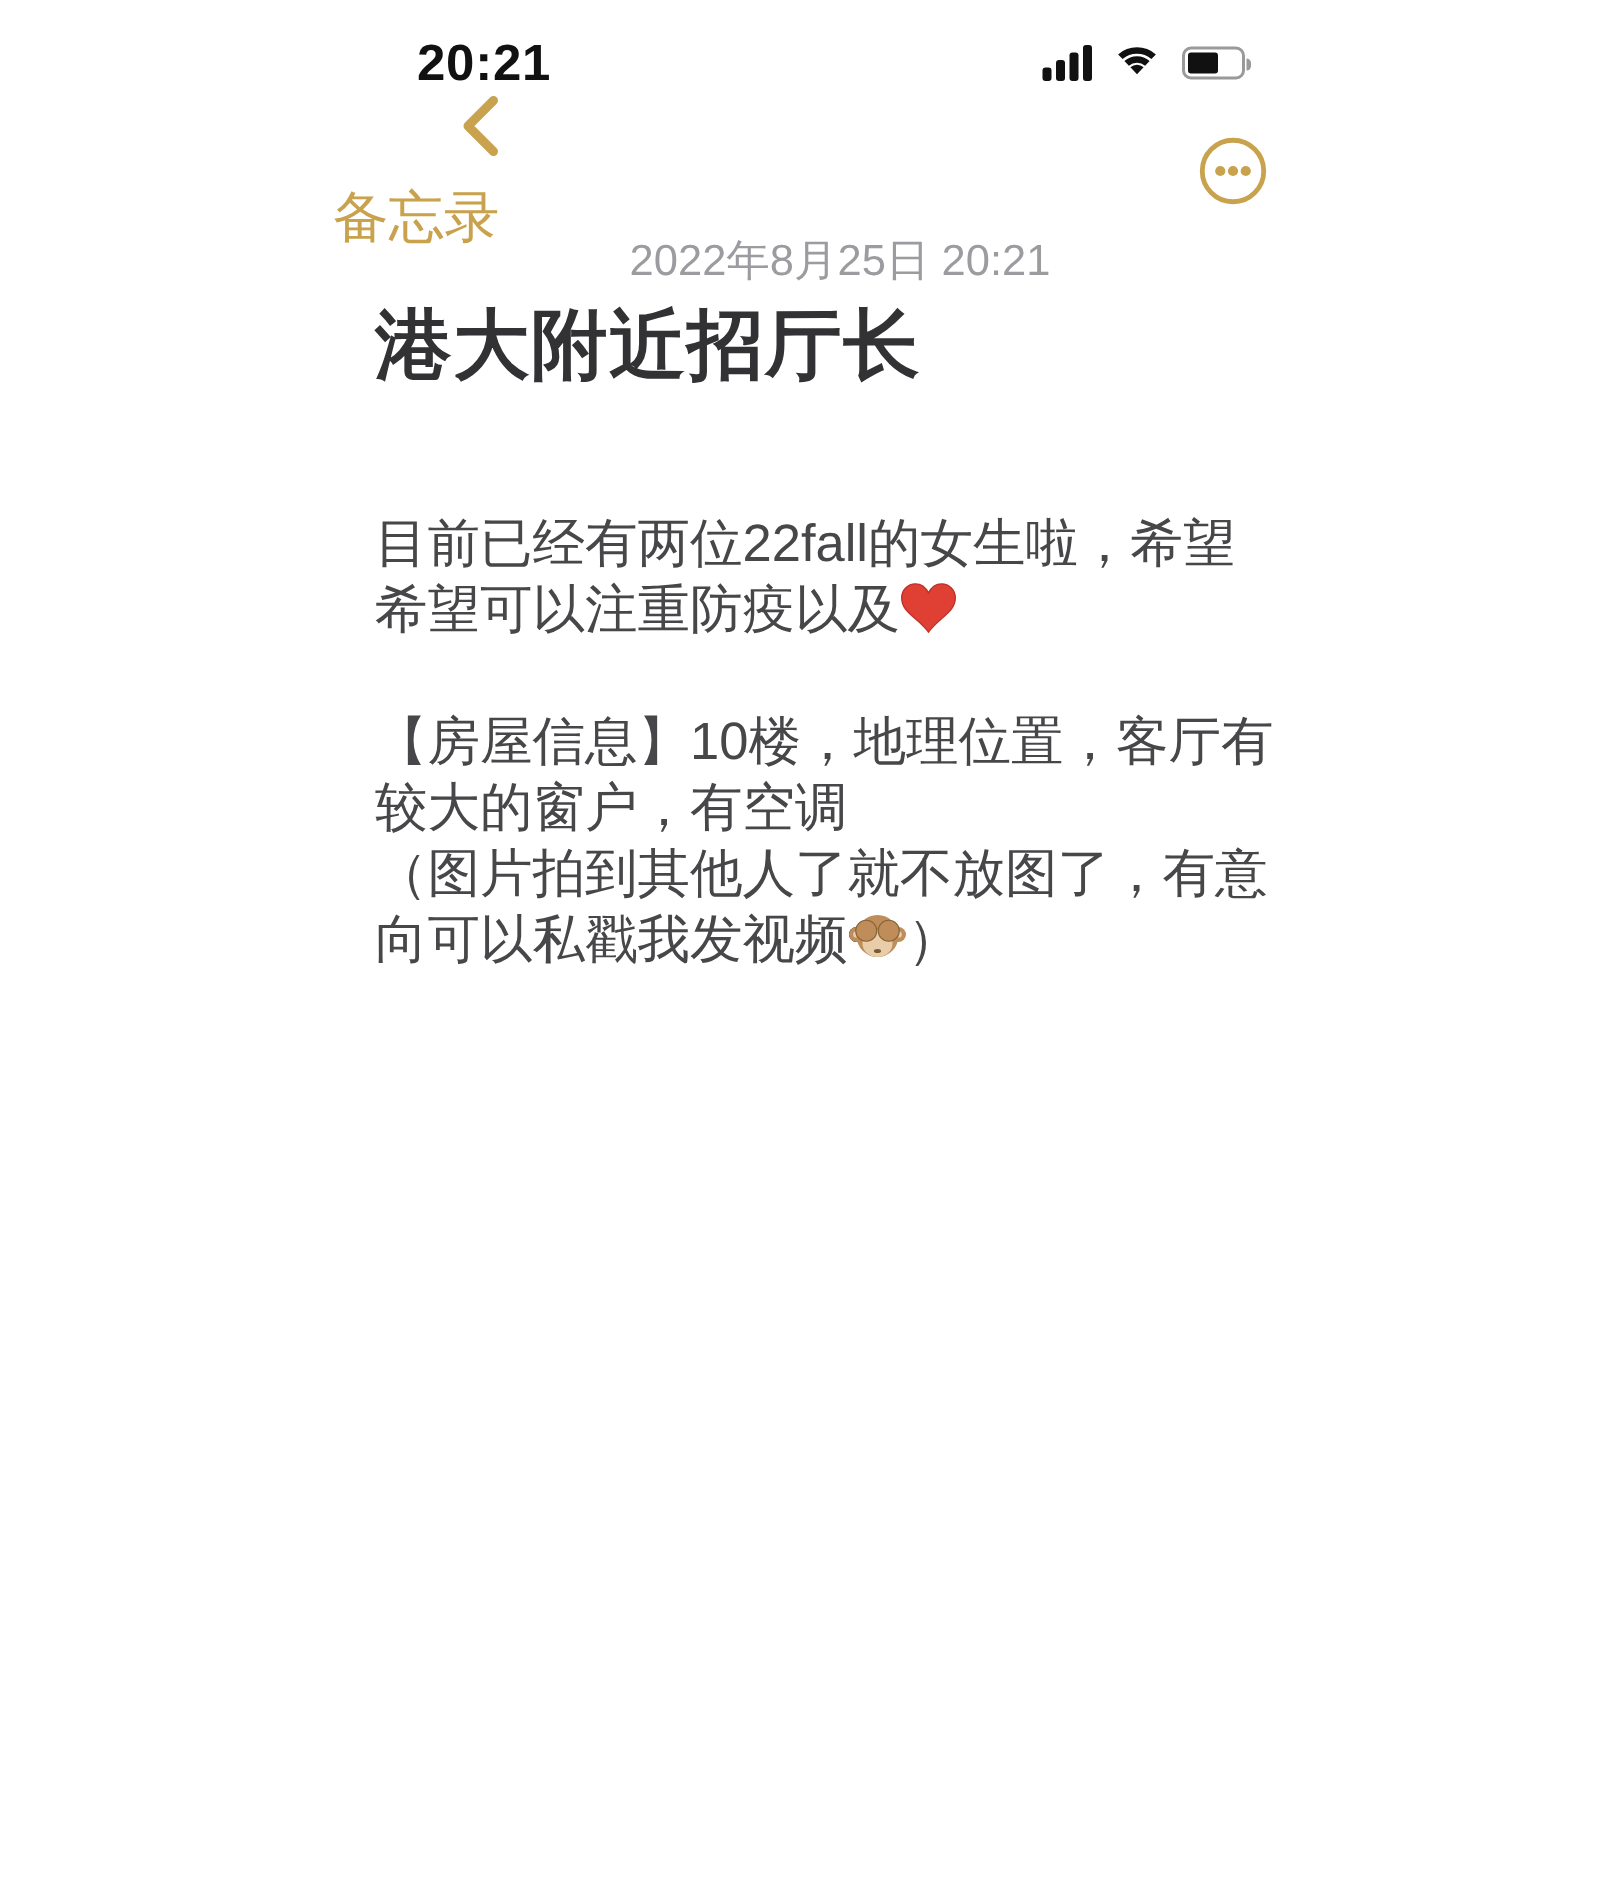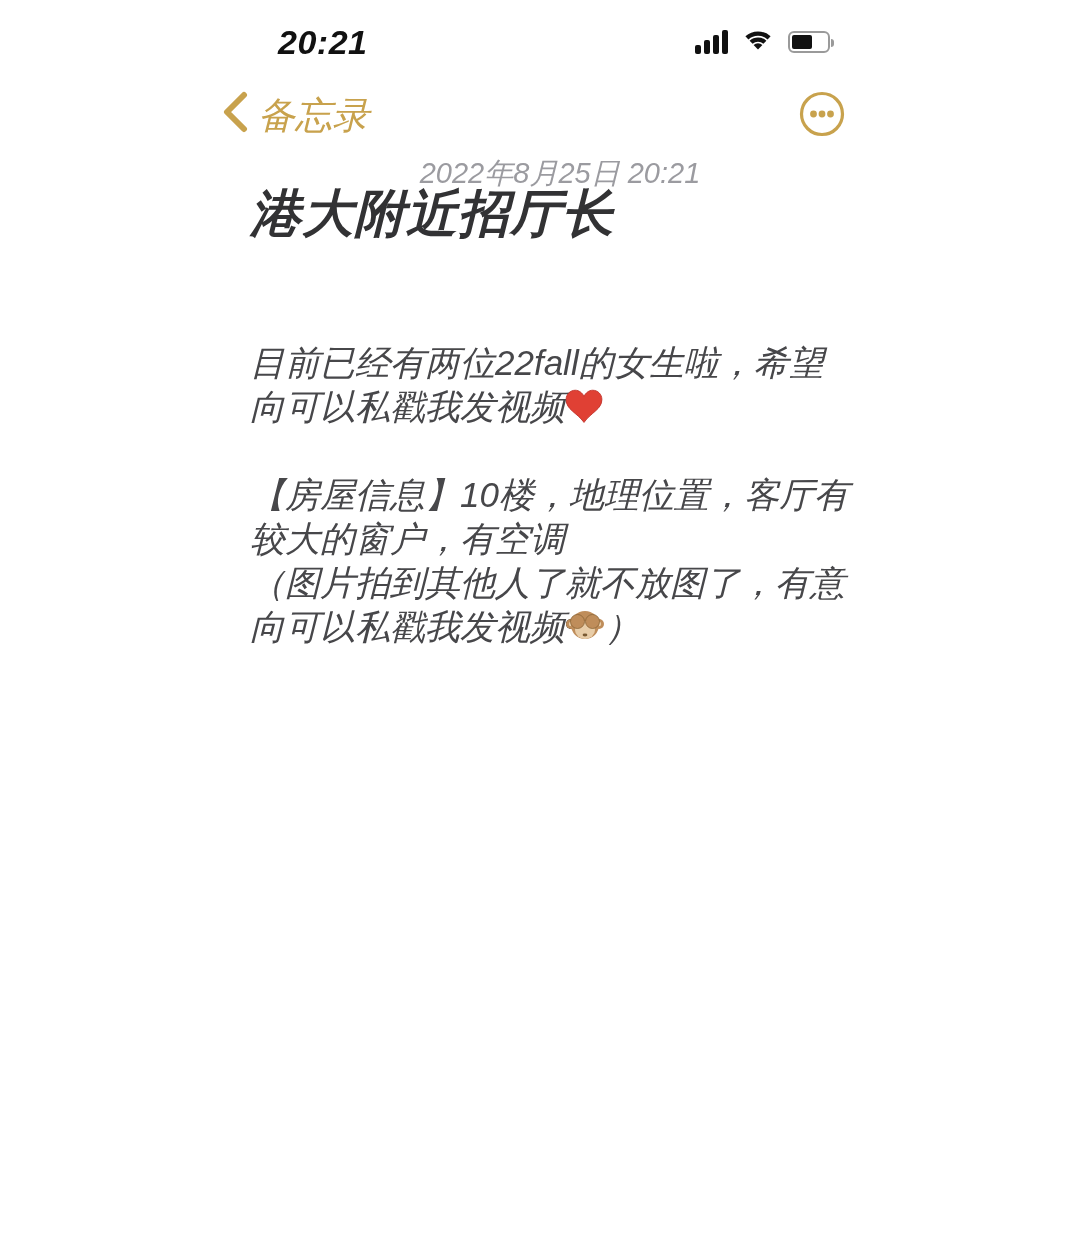--- a/index.html
+++ b/index.html
@@ -8,21 +8,20 @@
     background: #ffffff;
   }
   .phone-screen {
     position: relative;
     width: 1080px;
     height: 1259px;
     background: #ffffff;
     overflow: hidden;
     font-family: "Liberation Sans", "DejaVu Sans", sans-serif;
     color: #47474a;
-    font-style: italic;
   }
 
   
   .status-bar {
     position: absolute;
     top: 24px;
     left: 278px;
     right: 250px;
     height: 36px;
     display: flex;
@@ -90,23 +89,24 @@
     top: 92px;
     left: 222px;
     right: 234px;
     height: 48px;
     display: flex;
     justify-content: space-between;
     align-items: center;
   }
   .back-button {
     display: flex;
-    align-items: flex-start;
+    align-items: flex-end;
     gap: 10px;
     cursor: pointer;
+    flex-direction: column;
   }
   .back-label {
     font-size: 37px;
     color: var(--gold, #c8a24d);
   }
   .more-button {
     cursor: pointer;
     display: flex;
     align-items: center;
   }
@@ -117,21 +117,21 @@
     top: 154px;
     left: 0;
     width: 100%;
     text-align: center;
     font-size: 29px;
     color: #9b9ba0;
     margin-left: 20px;
   }
   .note-title {
     position: absolute;
-    top: 180px;
+    top: 196px;
     left: 250px;
     font-size: 51px;
     font-weight: 700;
     color: #323234;
     letter-spacing: 1px;
     text-align: center;
   }
   .note-body {
     position: absolute;
     top: 341px;
@@ -200,21 +200,21 @@
     </span>
   </div>
 
   <div class="date-line">2022年8月25日 20:21</div>
 
   <h1 class="note-title" style="margin:0;">港大附近招厅长</h1>
 
   <div class="note-body">
 
     <p class="para"><span>目前已经有两位22fall的女生啦，希望
-向可以私戳我发视频</span><span class="emoji"><svg width="38" height="36" viewBox="0 0 34 32">
+希望可以注重防疫以及</span><span class="emoji"><svg width="38" height="36" viewBox="0 0 34 32">
             <path d="M24.8,1 c-3.5,0-6.4,2.6-7.8,5.4 C15.6,3.6,12.7,1,9.2,1 C4.6,1,1,4.7,1,9.3 c0,9.1,9.6,11.6,16,20.5 c6.2-8.9,16-11.7,16-20.5 C33,4.7,29.4,1,24.8,1z" fill="#e04034" stroke="#c03028" stroke-width="0.8"></path>
           </svg></span></p>
 
 
     <p class="para"><span>【房屋信息】10楼，地理位置，客厅有
 较大的窗户，有空调
 （图片拍到其他人了就不放图了，有意
 向可以私戳我发视频</span><span class="emoji"><svg width="40" height="38" viewBox="0 0 40 38">
             <circle cx="6" cy="17" r="5" fill="#c austin"></circle>
             <circle cx="6" cy="17" r="5" fill="#bf8d5a"></circle>

